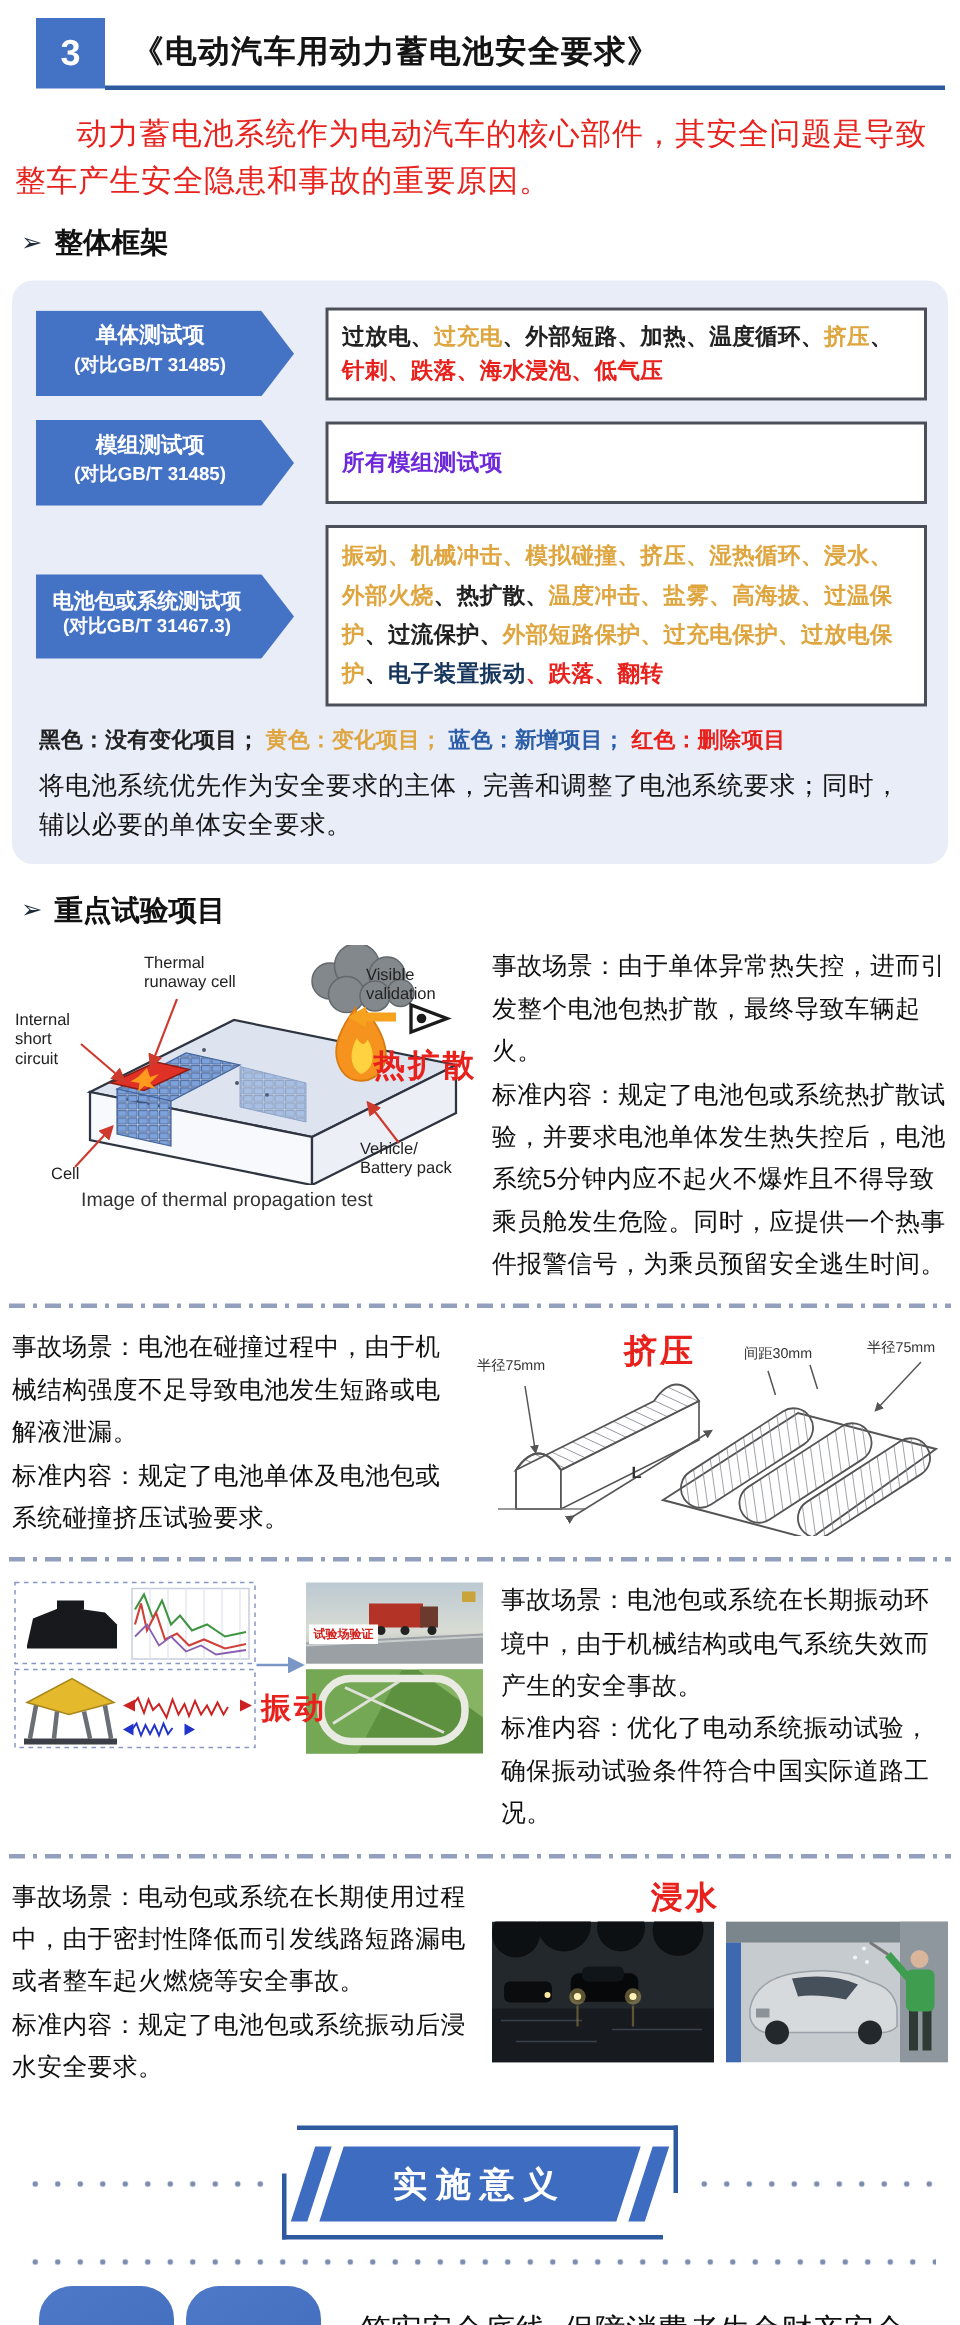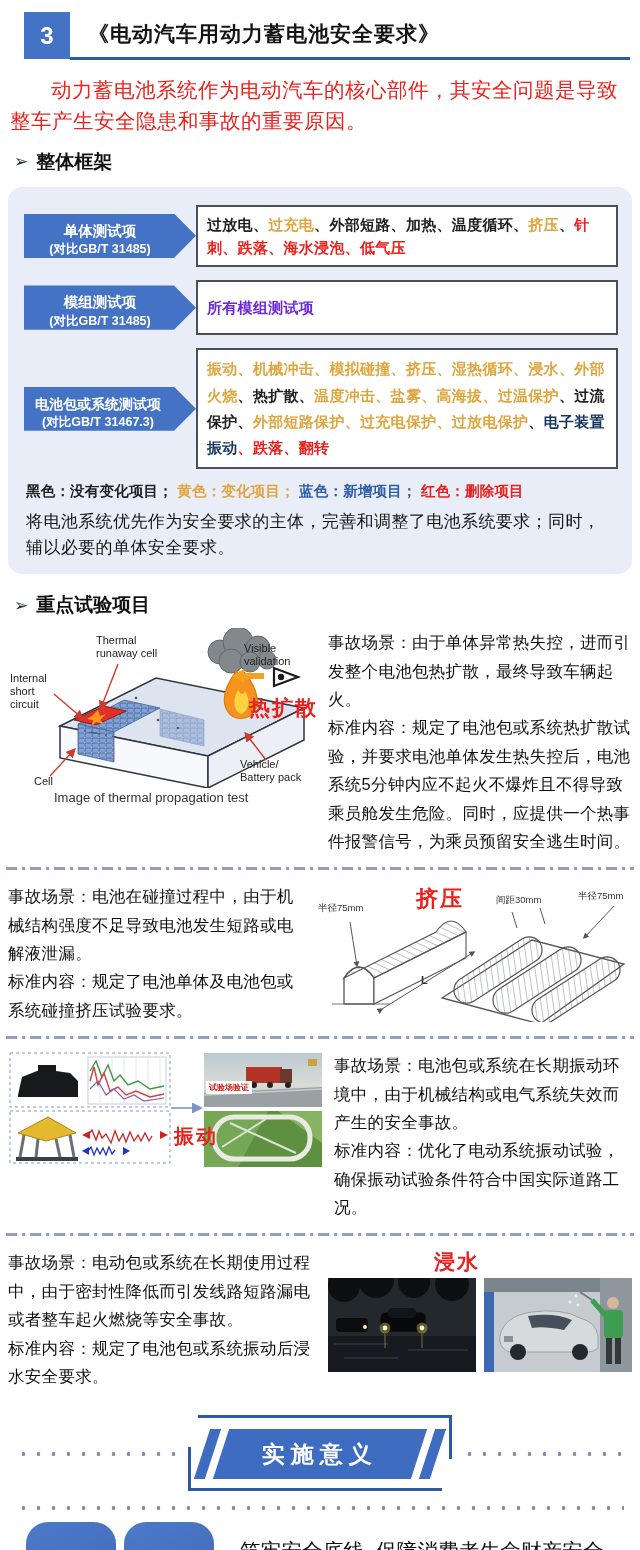--- a/index.html
+++ b/index.html
@@ -25,27 +25,27 @@
   .h-bullet { font-size:19px; margin:12px 0 0 14px; font-weight:bold; color:#111; display:flex; align-items:center; gap:8px;}
   .h-bullet .arrow { color:#1E2B3C; font-size:17px; }
   
   .panel {
     margin:12px 8px 0 8px; background:#E9EDF8; border-radius:14px;
     padding:18px 14px 14px 16px;
   }
   .frow { display:flex; align-items:center; margin-bottom:13px; }
   .flabel {
     flex:0 0 172px; background:#4472C4; color:#fff; text-align:center;
-    padding:8px 26px 0 6px; line-height:1.35;
+    padding:8px 26px 13px 6px; line-height:1.35;
     clip-path:polygon(0 0, calc(100% - 22px) 0, 100% 50%, calc(100% - 22px) 100%, 0 100%);
   }
   .flabel .l1 { font-size:14.5px; font-weight:bold; display:block; }
   .flabel .l2 { font-size:12.5px; font-weight:bold; display:block; }
   .fbox {
-    flex:1; margin-left:0; background:#fff; border:2px solid #4A4F5A;
+    flex:1; margin-left:21px; background:#fff; border:2px solid #4A4F5A;
     padding:6px 9px; font-size:15px; font-weight:bold; line-height:1.55; letter-spacing:0.3px;
   }
   .legend { margin:2px 0 8px 2px; font-size:14.5px; font-weight:bold; letter-spacing:0.2px; }
   .summary { margin:8px 2px 0 2px; font-size:17px; line-height:1.5; color:#161616; letter-spacing:0.4px; }
   
   .sect { display:flex; margin:10px 8px 0 8px; gap:8px; }
   .stext { font-size:16.5px; line-height:1.72; color:#101010; letter-spacing:0.3px; }
   .stext p { margin:0; }
   .red-label { color:#E8211D; font-weight:bold; font-size:21px; letter-spacing:2px; }
   .divider {

